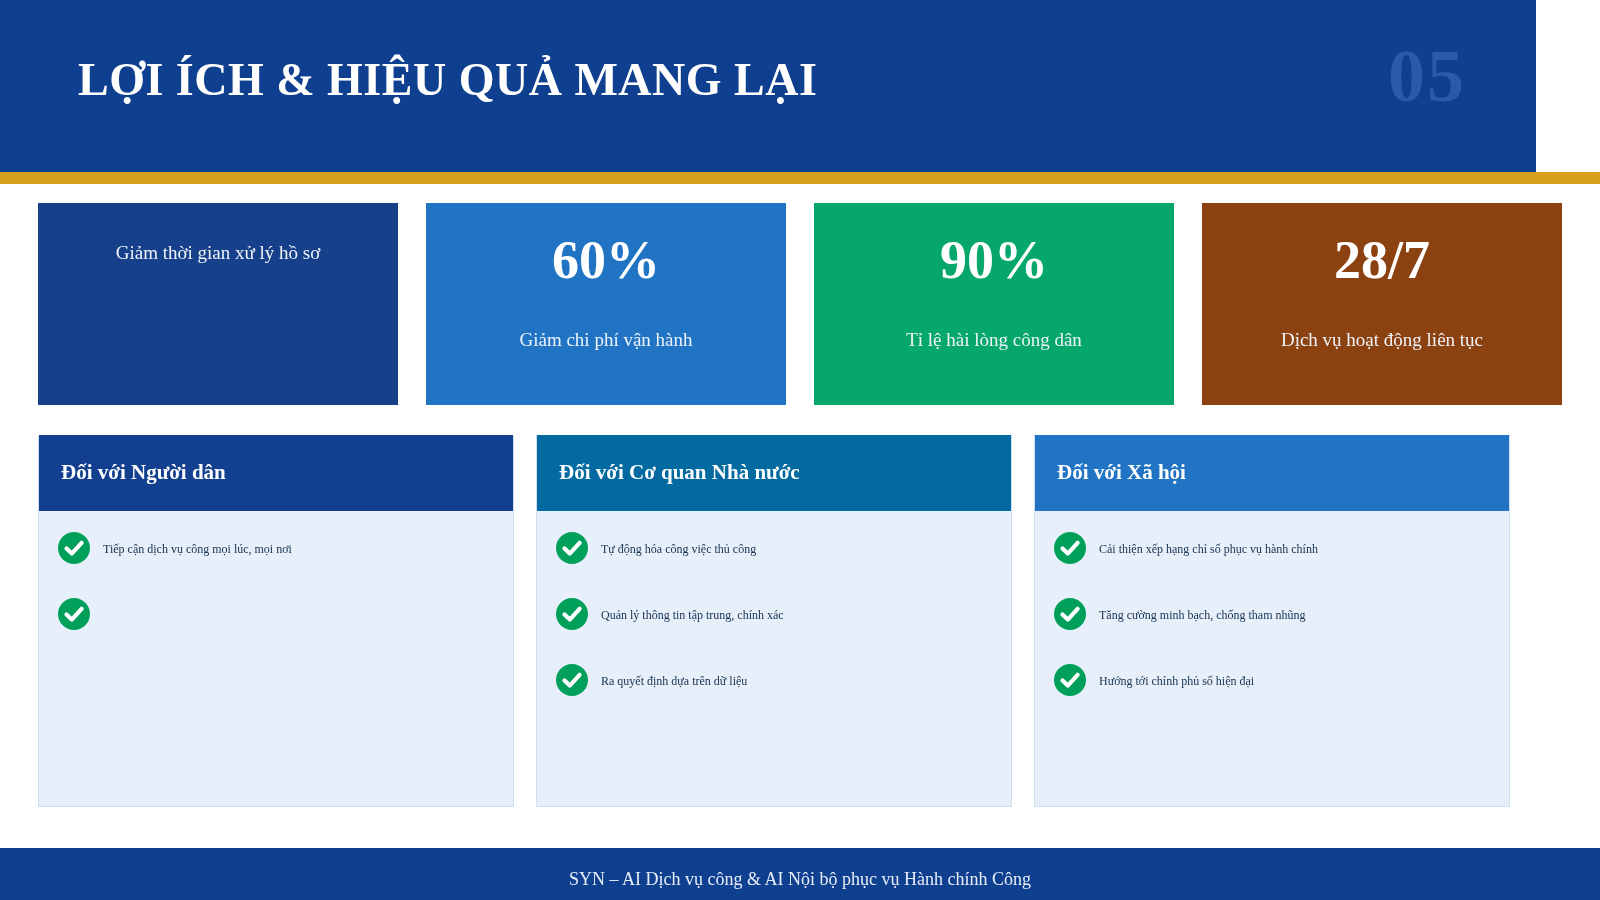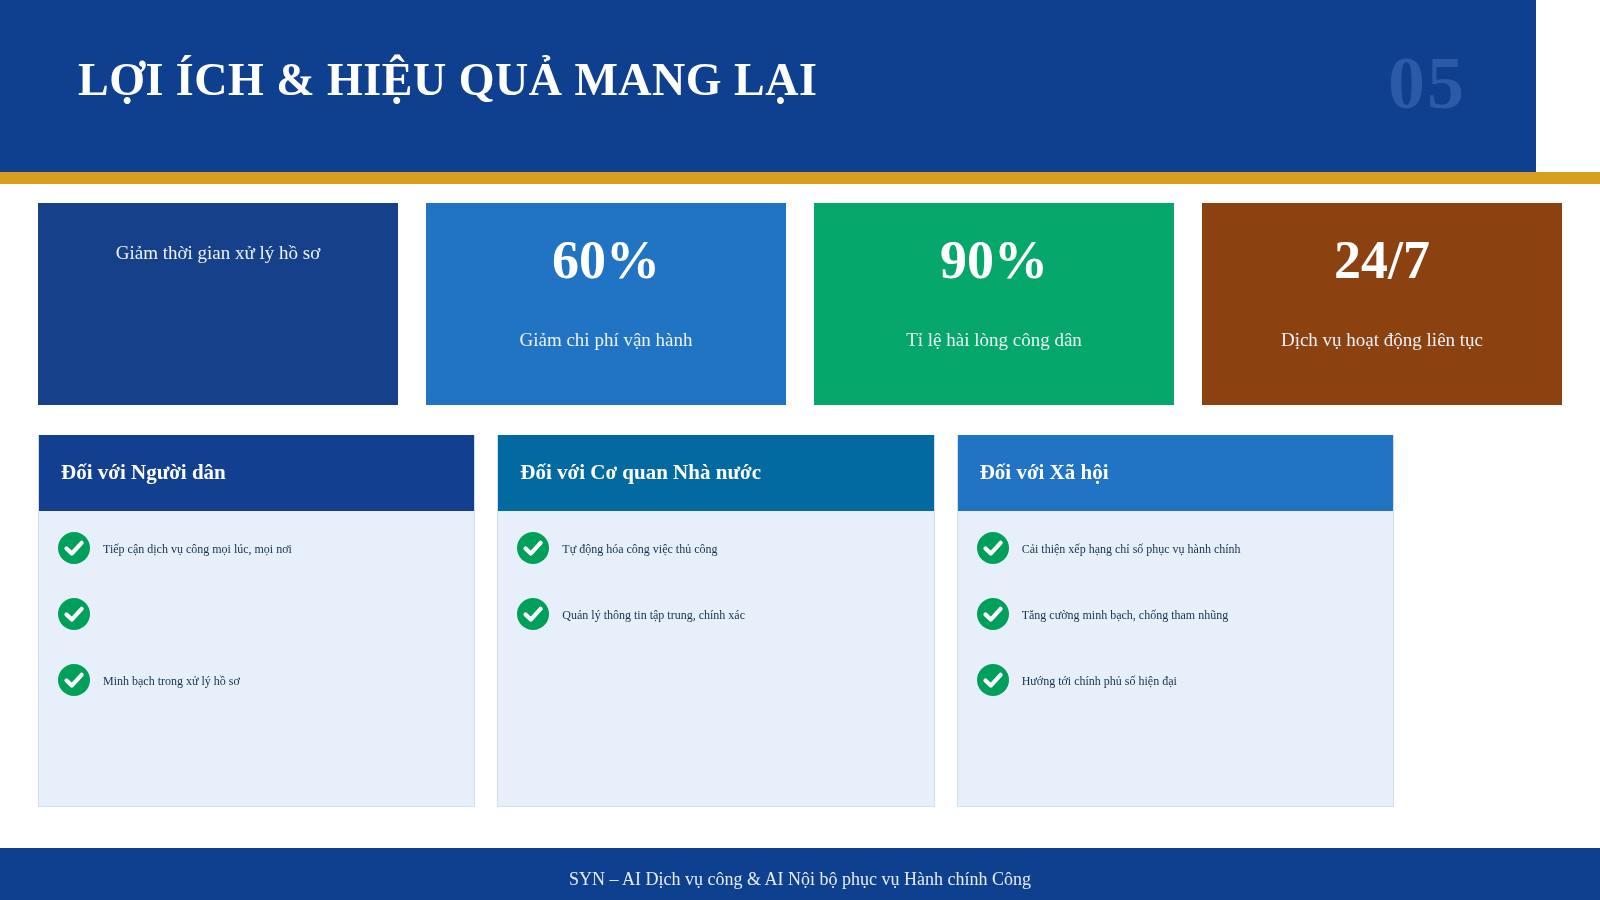--- a/index.html
+++ b/index.html
@@ -32,21 +32,21 @@
     font-size: 46px;
     font-weight: bold;
     color: #ffffff;
     letter-spacing: 0.5px;
     white-space: nowrap;
     line-height: 1.2;
   }
   .header-number {
     position: absolute;
     right: 70px;
-    top: 39px;
+    top: 32px;
     font-size: 74px;
     font-weight: bold;
     color: #2a5aa8;
     letter-spacing: 2px;
     line-height: 1.2;
   }
   .gold-bar {
     position: absolute;
     left: 0;
     top: 172px;
@@ -87,21 +87,21 @@
     text-align: center;
     padding: 0 12px;
     line-height: 1.3;
   }
 
   
   .panels-row {
     position: absolute;
     left: 38px;
     top: 435px;
-    width: 1356px;
+    width: 1472px;
     height: 372px;
     display: flex;
     gap: 22px;
   }
   .panel {
     flex: 1;
     display: flex;
     flex-direction: column;
     background: #e7f0fa;
     border: 1px solid #cfdff0;
@@ -185,21 +185,21 @@
     <div class="stat-value">60%</div>
     <div class="stat-label">Giảm chi phí vận hành</div>
   </div>
 
   <div class="stat-card" style="background: rgb(6, 167, 106);">
     <div class="stat-value">90%</div>
     <div class="stat-label">Tỉ lệ hài lòng công dân</div>
   </div>
 
   <div class="stat-card" style="background: rgb(139, 65, 16);">
-    <div class="stat-value">24/7</div>
+    <div class="stat-value">28/7</div>
     <div class="stat-label">Dịch vụ hoạt động liên tục</div>
   </div>
 
 </div>
 
 <div class="panels-row">
 
   <div class="panel">
     <div class="panel-header" style="background: rgb(18, 63, 143);">
       <span class="panel-header-text">Đối với Người dân</span>
@@ -215,29 +215,20 @@
         <span class="bullet-text">Tiếp cận dịch vụ công mọi lúc, mọi nơi</span>
       </div>
       <div class="bullet">
         <span class="check-icon">
           <svg width="34" height="34" viewBox="0 0 34 34">
               <circle cx="17" cy="17" r="16" fill="#00a05a"></circle>
               <path d="M9.5 17.5 L14.8 22.6 L24.6 11.8" stroke="#ffffff" stroke-width="4.2" fill="none" stroke-linecap="round" stroke-linejoin="round"></path>
             </svg>
         </span>
       </div>
-      <div class="bullet">
-        <span class="check-icon">
-          <svg width="34" height="34" viewBox="0 0 34 34">
-              <circle cx="17" cy="17" r="16" fill="#00a05a"></circle>
-              <path d="M9.5 17.5 L14.8 22.6 L24.6 11.8" stroke="#ffffff" stroke-width="4.2" fill="none" stroke-linecap="round" stroke-linejoin="round"></path>
-            </svg>
-        </span>
-        <span class="bullet-text">Minh bạch trong xử lý hồ sơ</span>
-      </div>
     </div>
   </div>
 
   <div class="panel">
     <div class="panel-header" style="background: #0369a1;">
       <span class="panel-header-text">Đối với Cơ quan Nhà nước</span>
     </div>
     <div class="panel-body">
       <div class="bullet">
         <span class="check-icon">
@@ -250,20 +241,29 @@
       </div>
       <div class="bullet">
         <span class="check-icon">
           <svg width="34" height="34" viewBox="0 0 34 34">
               <circle cx="17" cy="17" r="16" fill="#00a05a"></circle>
               <path d="M9.5 17.5 L14.8 22.6 L24.6 11.8" stroke="#ffffff" stroke-width="4.2" fill="none" stroke-linecap="round" stroke-linejoin="round"></path>
             </svg>
         </span>
         <span class="bullet-text">Quản lý thông tin tập trung, chính xác</span>
       </div>
+      <div class="bullet">
+        <span class="check-icon">
+          <svg width="34" height="34" viewBox="0 0 34 34">
+              <circle cx="17" cy="17" r="16" fill="#00a05a"></circle>
+              <path d="M9.5 17.5 L14.8 22.6 L24.6 11.8" stroke="#ffffff" stroke-width="4.2" fill="none" stroke-linecap="round" stroke-linejoin="round"></path>
+            </svg>
+        </span>
+        <span class="bullet-text">Ra quyết định dựa trên dữ liệu</span>
+      </div>
     </div>
   </div>
 
   <div class="panel">
     <div class="panel-header" style="background: rgb(33, 115, 196);">
       <span class="panel-header-text">Đối với Xã hội</span>
     </div>
     <div class="panel-body">
       <div class="bullet">
         <span class="check-icon">

